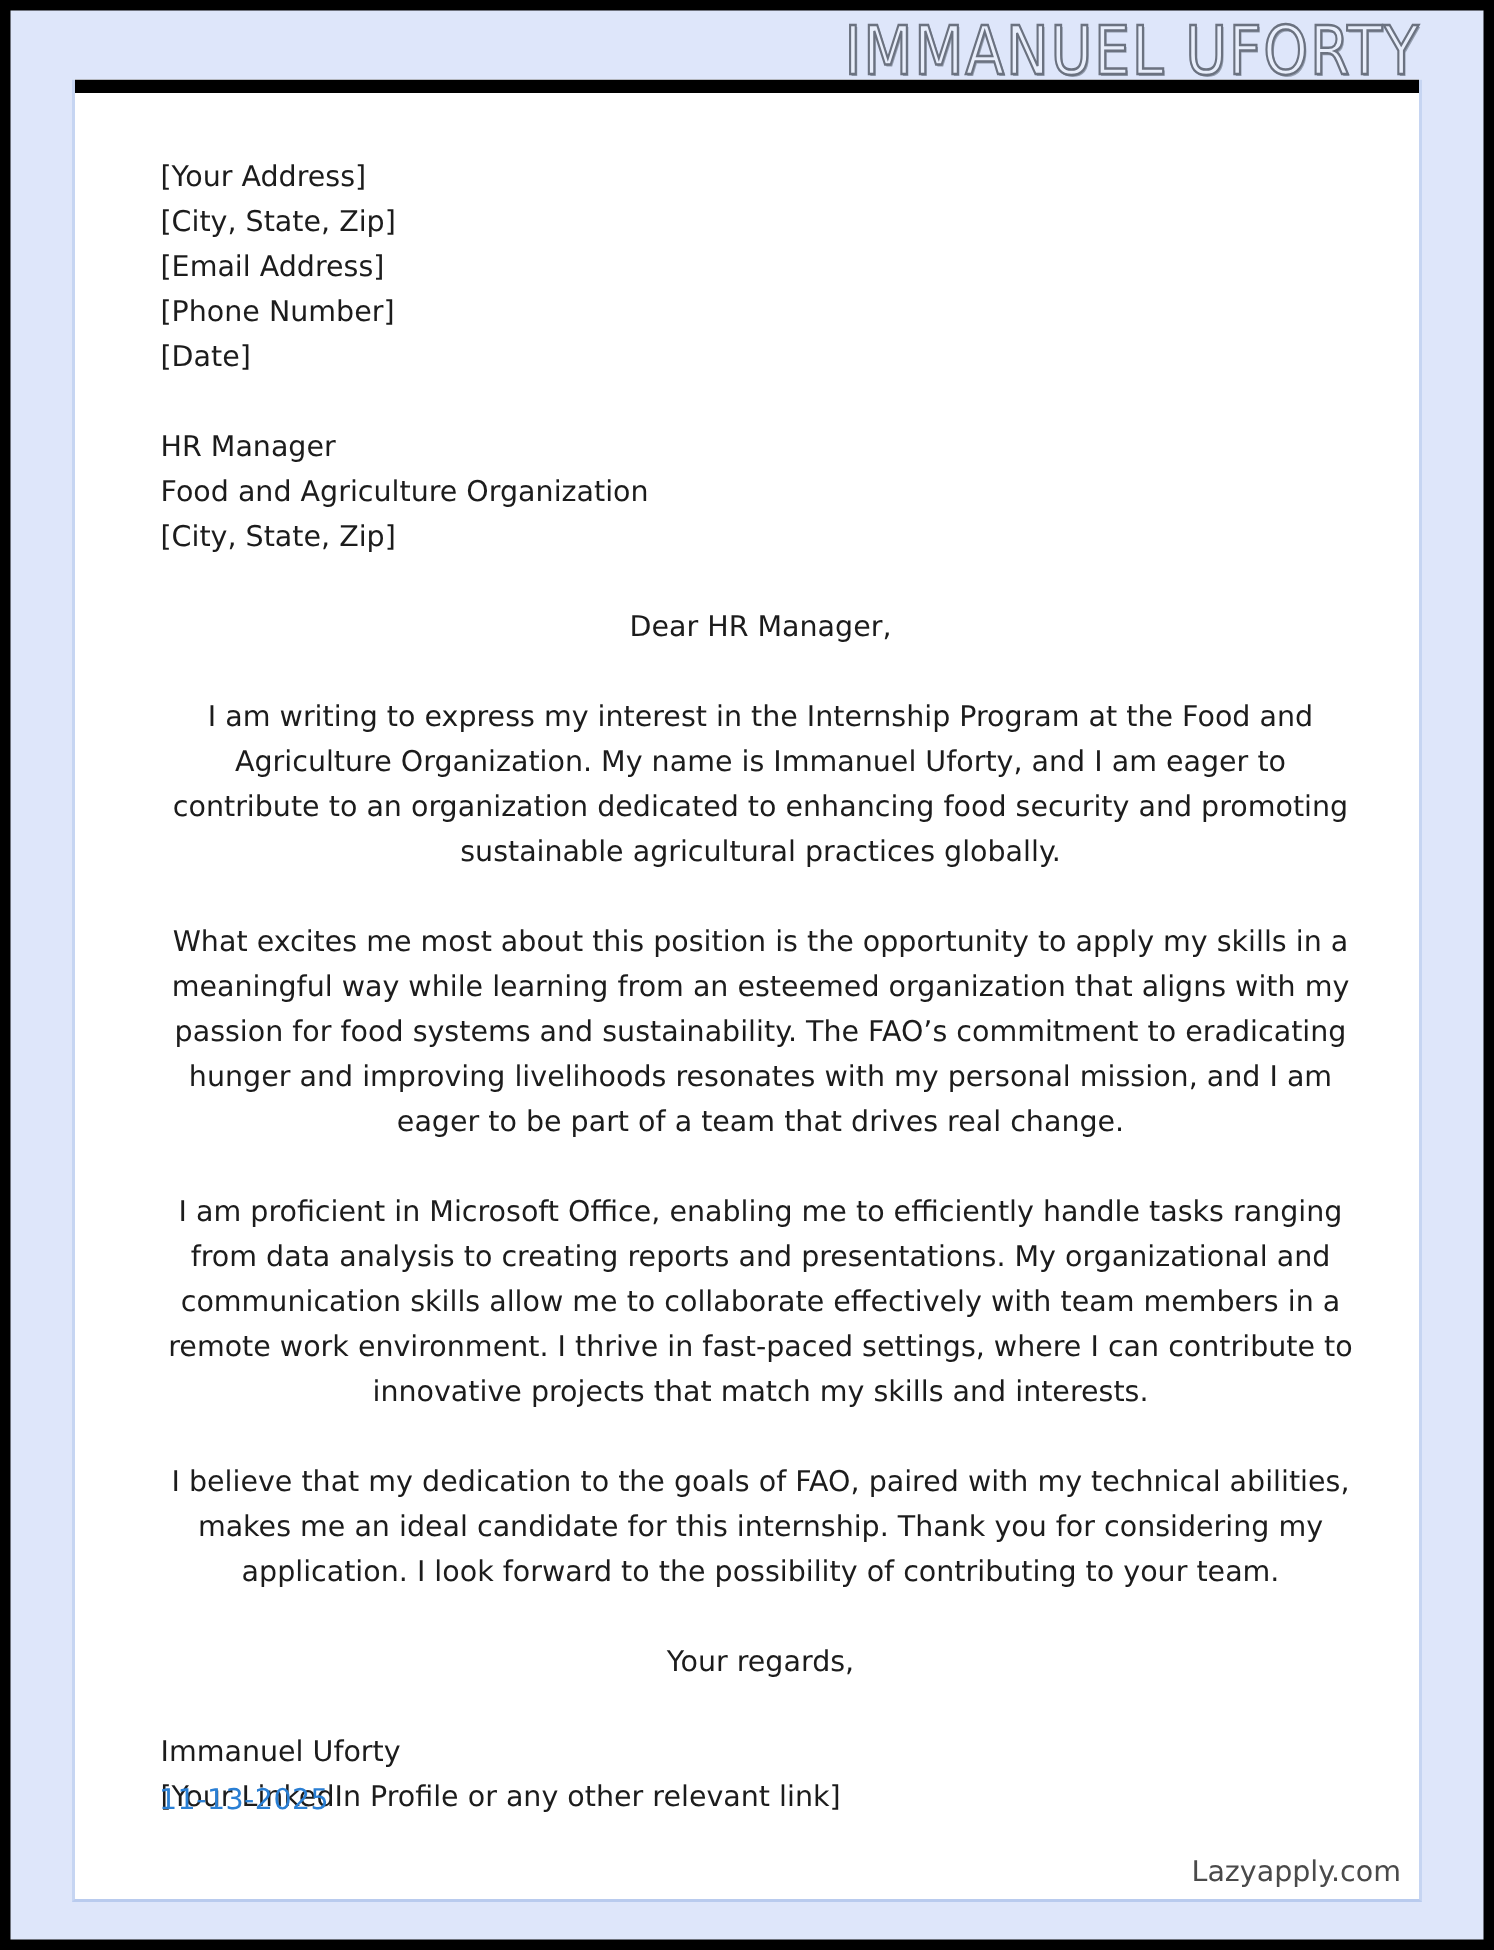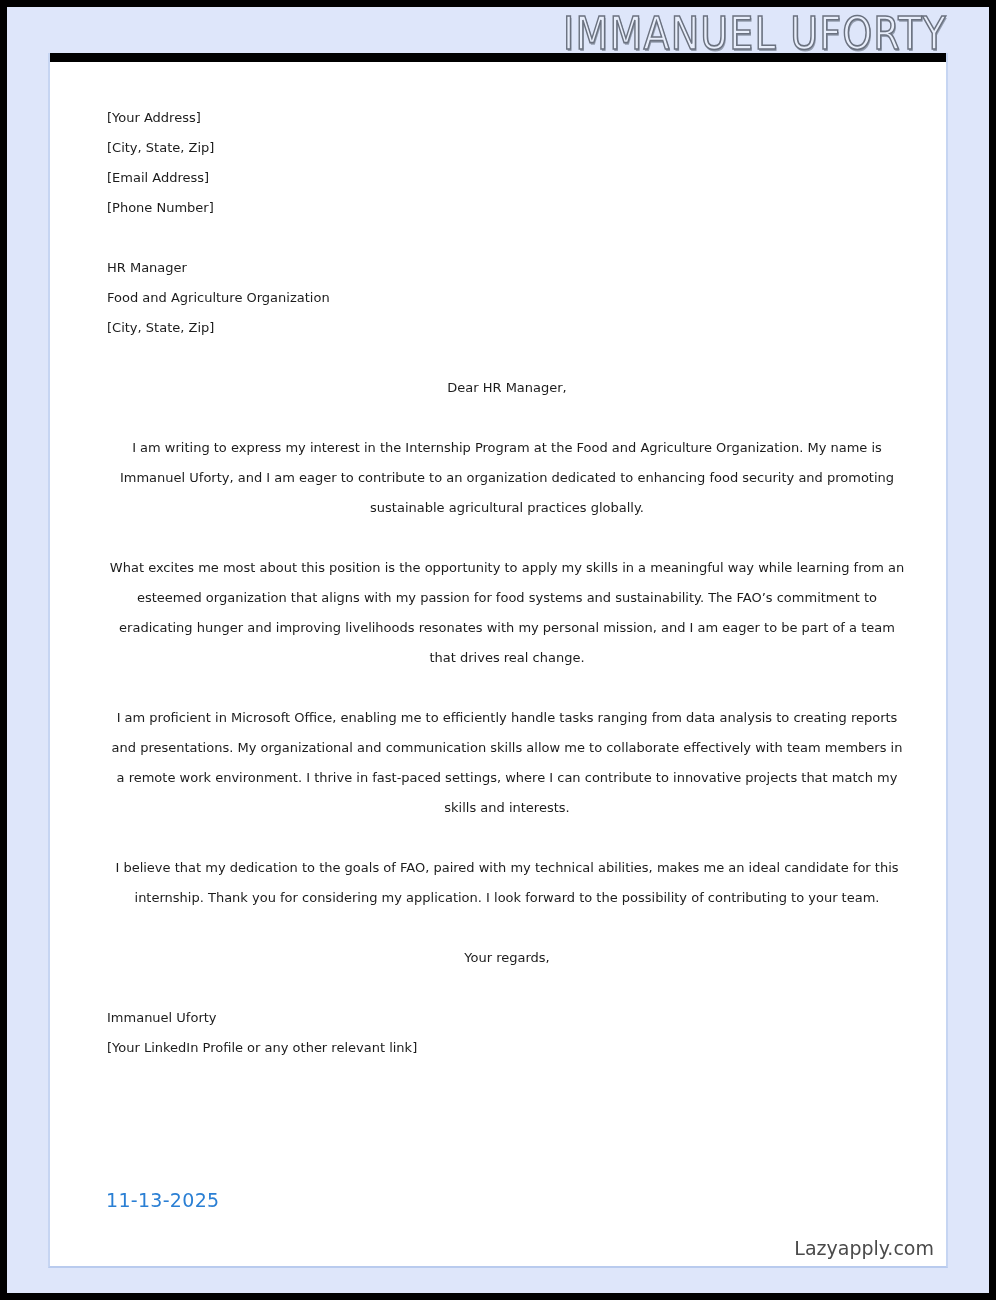--- a/index.html
+++ b/index.html
@@ -83,21 +83,21 @@
     top: 9px;
     right: 0;
     bottom: 0;
     padding: 41px 48px 0 57px;
     box-sizing: border-box;
   }
 
   
   .letter {
     font-family: "DejaVu Sans", sans-serif;
-    font-size: 13px;
+    font-size: 19px;
     line-height: 30px;
     color: #1c1c1c;
     width: 800px;
   }
   .block {
     margin: 0;
   }
   .gap {
     height: 30px;
   }
@@ -144,20 +144,21 @@
     <div class="card-topbar"></div>
 
     <div class="card-inner">
       <div class="letter">
 
         <div class="block">
           <span class="line">[Your Address]</span>
           <span class="line">[City, State, Zip]</span>
           <span class="line">[Email Address]</span>
           <span class="line">[Phone Number]</span>
+          <span class="line">[Date]</span>
         </div>
 
         <div class="gap"></div>
 
         <div class="block">
           <span class="line">HR Manager</span>
           <span class="line">Food and Agriculture Organization</span>
           <span class="line">[City, State, Zip]</span>
         </div>
 

